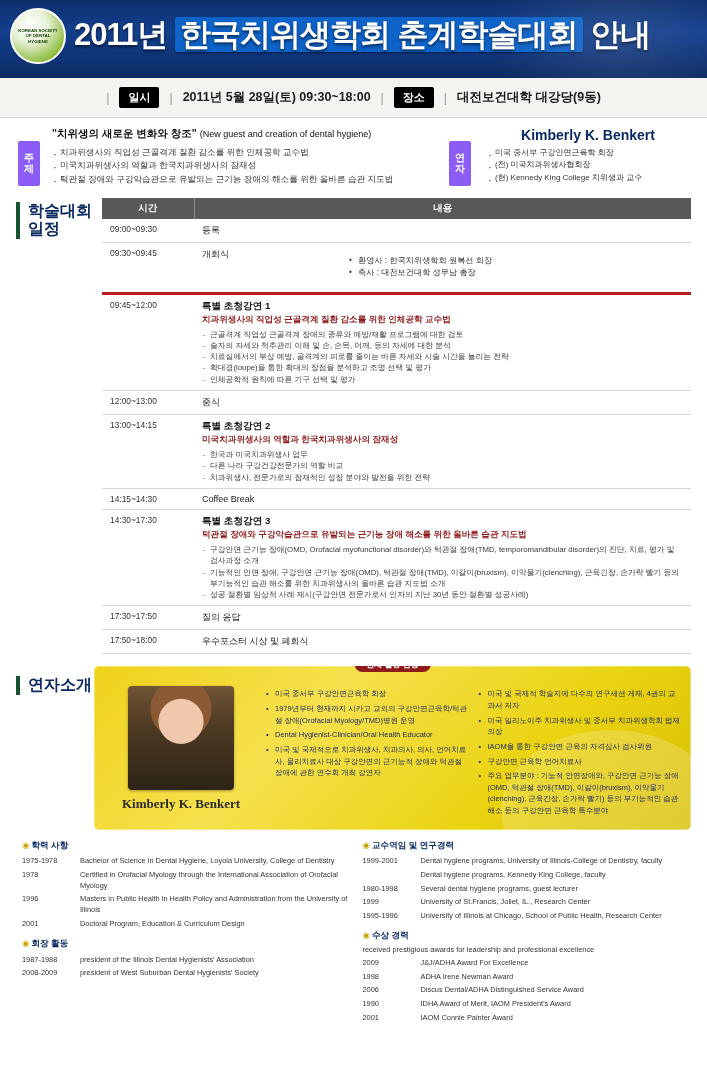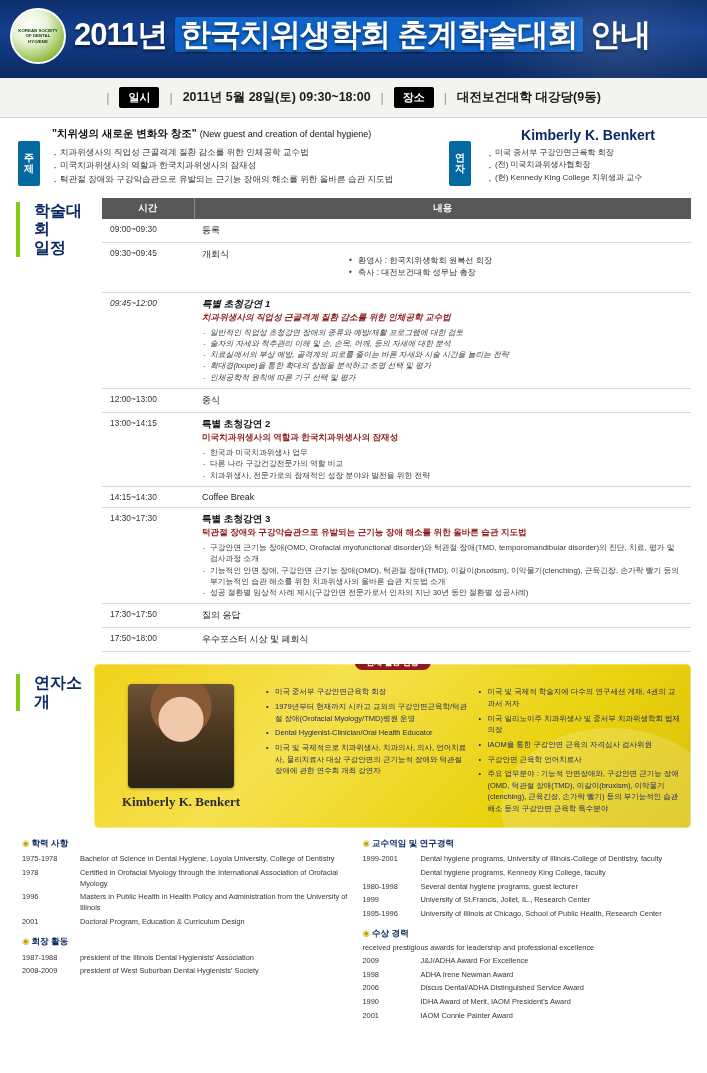--- a/index.html
+++ b/index.html
@@ -75,21 +75,21 @@
 
   
   .topblock{
     display:flex;
     padding:9px 18px 12px 18px;
     gap:12px;
     background:#fff;
   }
   .vtag{
     width:22px; min-width:22px;
-    background:#0369a1;
+    background:#8b5cf6;
     color:#fff;
     font-size:10px; font-weight:bold;
     display:flex; align-items:center; justify-content:center;
     text-align:center;
     line-height:1.1;
     border-radius:2px;
     padding:6px 0;
     margin-top:14px;
   }
   .topic-col{ flex:1 1 auto; }
@@ -106,22 +106,22 @@
   }
   .speaker-col{ width:206px; min-width:206px; padding-left:4px; }
   .speaker-name{
     font-size:14px; font-weight:bold; color:#0b2a63; text-align:center; margin-bottom:4px;
   }
   .speaker-col .bullets li{ font-size:8px; }
 
   
   .seclabel{
     font-size:16px; font-weight:bold; color:#0b2a63;
-    border-left:4px solid #84cc16;
-    padding-left:14px;
+    border-left:4px solid #14532d;
+    padding-left:8px;
     line-height:1.15;
   }
 
   
   .schedule-wrap{ display:flex; padding:0 16px 0 16px; gap:8px; }
   .schedule-left{ width:78px; min-width:78px; padding-top:4px; }
   .sched-table{ flex:1 1 auto; border-collapse:collapse; width:100%; }
   .sched-table th{
     background:#58585a; color:#fff; font-size:9.5px; font-weight:bold;
     padding:4px 0; border-right:1px solid #8a8a8c;
@@ -137,21 +137,21 @@
   .sched-table td.time{ width:84px; white-space:nowrap; color:#333; }
   .row-title{ font-size:9.6px; font-weight:bold; color:#111; }
   .row-sub{ font-size:8.6px; font-weight:bold; color:#8e1a1a; margin-top:1px; }
   .row-plain{ font-size:9px; color:#222; }
   .mini{ list-style:none; margin:3px 0 0 0; padding:0; }
   .mini li{ position:relative; padding-left:8px; font-size:7.8px; line-height:1.45; color:#3a3a3a; }
   .mini li:before{ content:"-"; position:absolute; left:1px; color:#666; }
   .dot-list{ list-style:none; margin:7px; padding:0; }
   .dot-list li{ position:relative; padding-left:9px; font-size:8.2px; line-height:1.5; color:#333; }
   .dot-list li:before{ content:"•"; position:absolute; left:0; color:#444; }
-  .sched-table tr.top-sep td{ border-top:1px solid #b91c1c;font-style:italic; }
+  .sched-table tr.top-sep td{ border-top:3px solid #b91c1c; }
 
   
   .profile-wrap{ display:flex; padding:12px 16px 0 16px; gap:0; }
   .profile-left{ width:78px; min-width:78px; padding-top:10px; }
   .profile-card{
     flex:1 1 auto;
     position:relative;
     background: linear-gradient(135deg,#f0d21a 0%, #f6e14e 35%, #ead310 70%, #d9bf07 100%);
     border-radius:5px;
     padding:10px 10px 10px 12px;
@@ -293,21 +293,21 @@
           </div>
         </td>
       </tr>
 
       <tr class="top-sep">
         <td class="time">09:45~12:00</td>
         <td>
           <div class="row-title">특별 초청강연 1</div>
           <div class="row-sub">치과위생사의 직업성 근골격계 질환 감소를 위한 인체공학 교수법</div>
           <ul class="mini">
-            <li>일반적인 직업성 초청강연 장애의 종류와 예방/재활 프로그램에 대한 검토</li>
+            <li>근골격계 직업성 근골격계 장애의 종류와 예방/재활 프로그램에 대한 검토</li>
             <li>술자의 자세와 척추관리 이해 및 손, 손목, 어깨, 등의 자세에 대한 분석</li>
             <li>치료실에서의 부상 예방, 골격계의 피로를 줄이는 바른 자세와 시술 시간을 늘리는 전략</li>
             <li>확대경(loupe)을 통한 확대의 장점을 분석하고 조명 선택 및 평가</li>
             <li>인체공학적 원칙에 따른 기구 선택 및 평가</li>
           </ul>
         </td>
       </tr>
 
       <tr>
         <td class="time">12:00~13:00</td>

